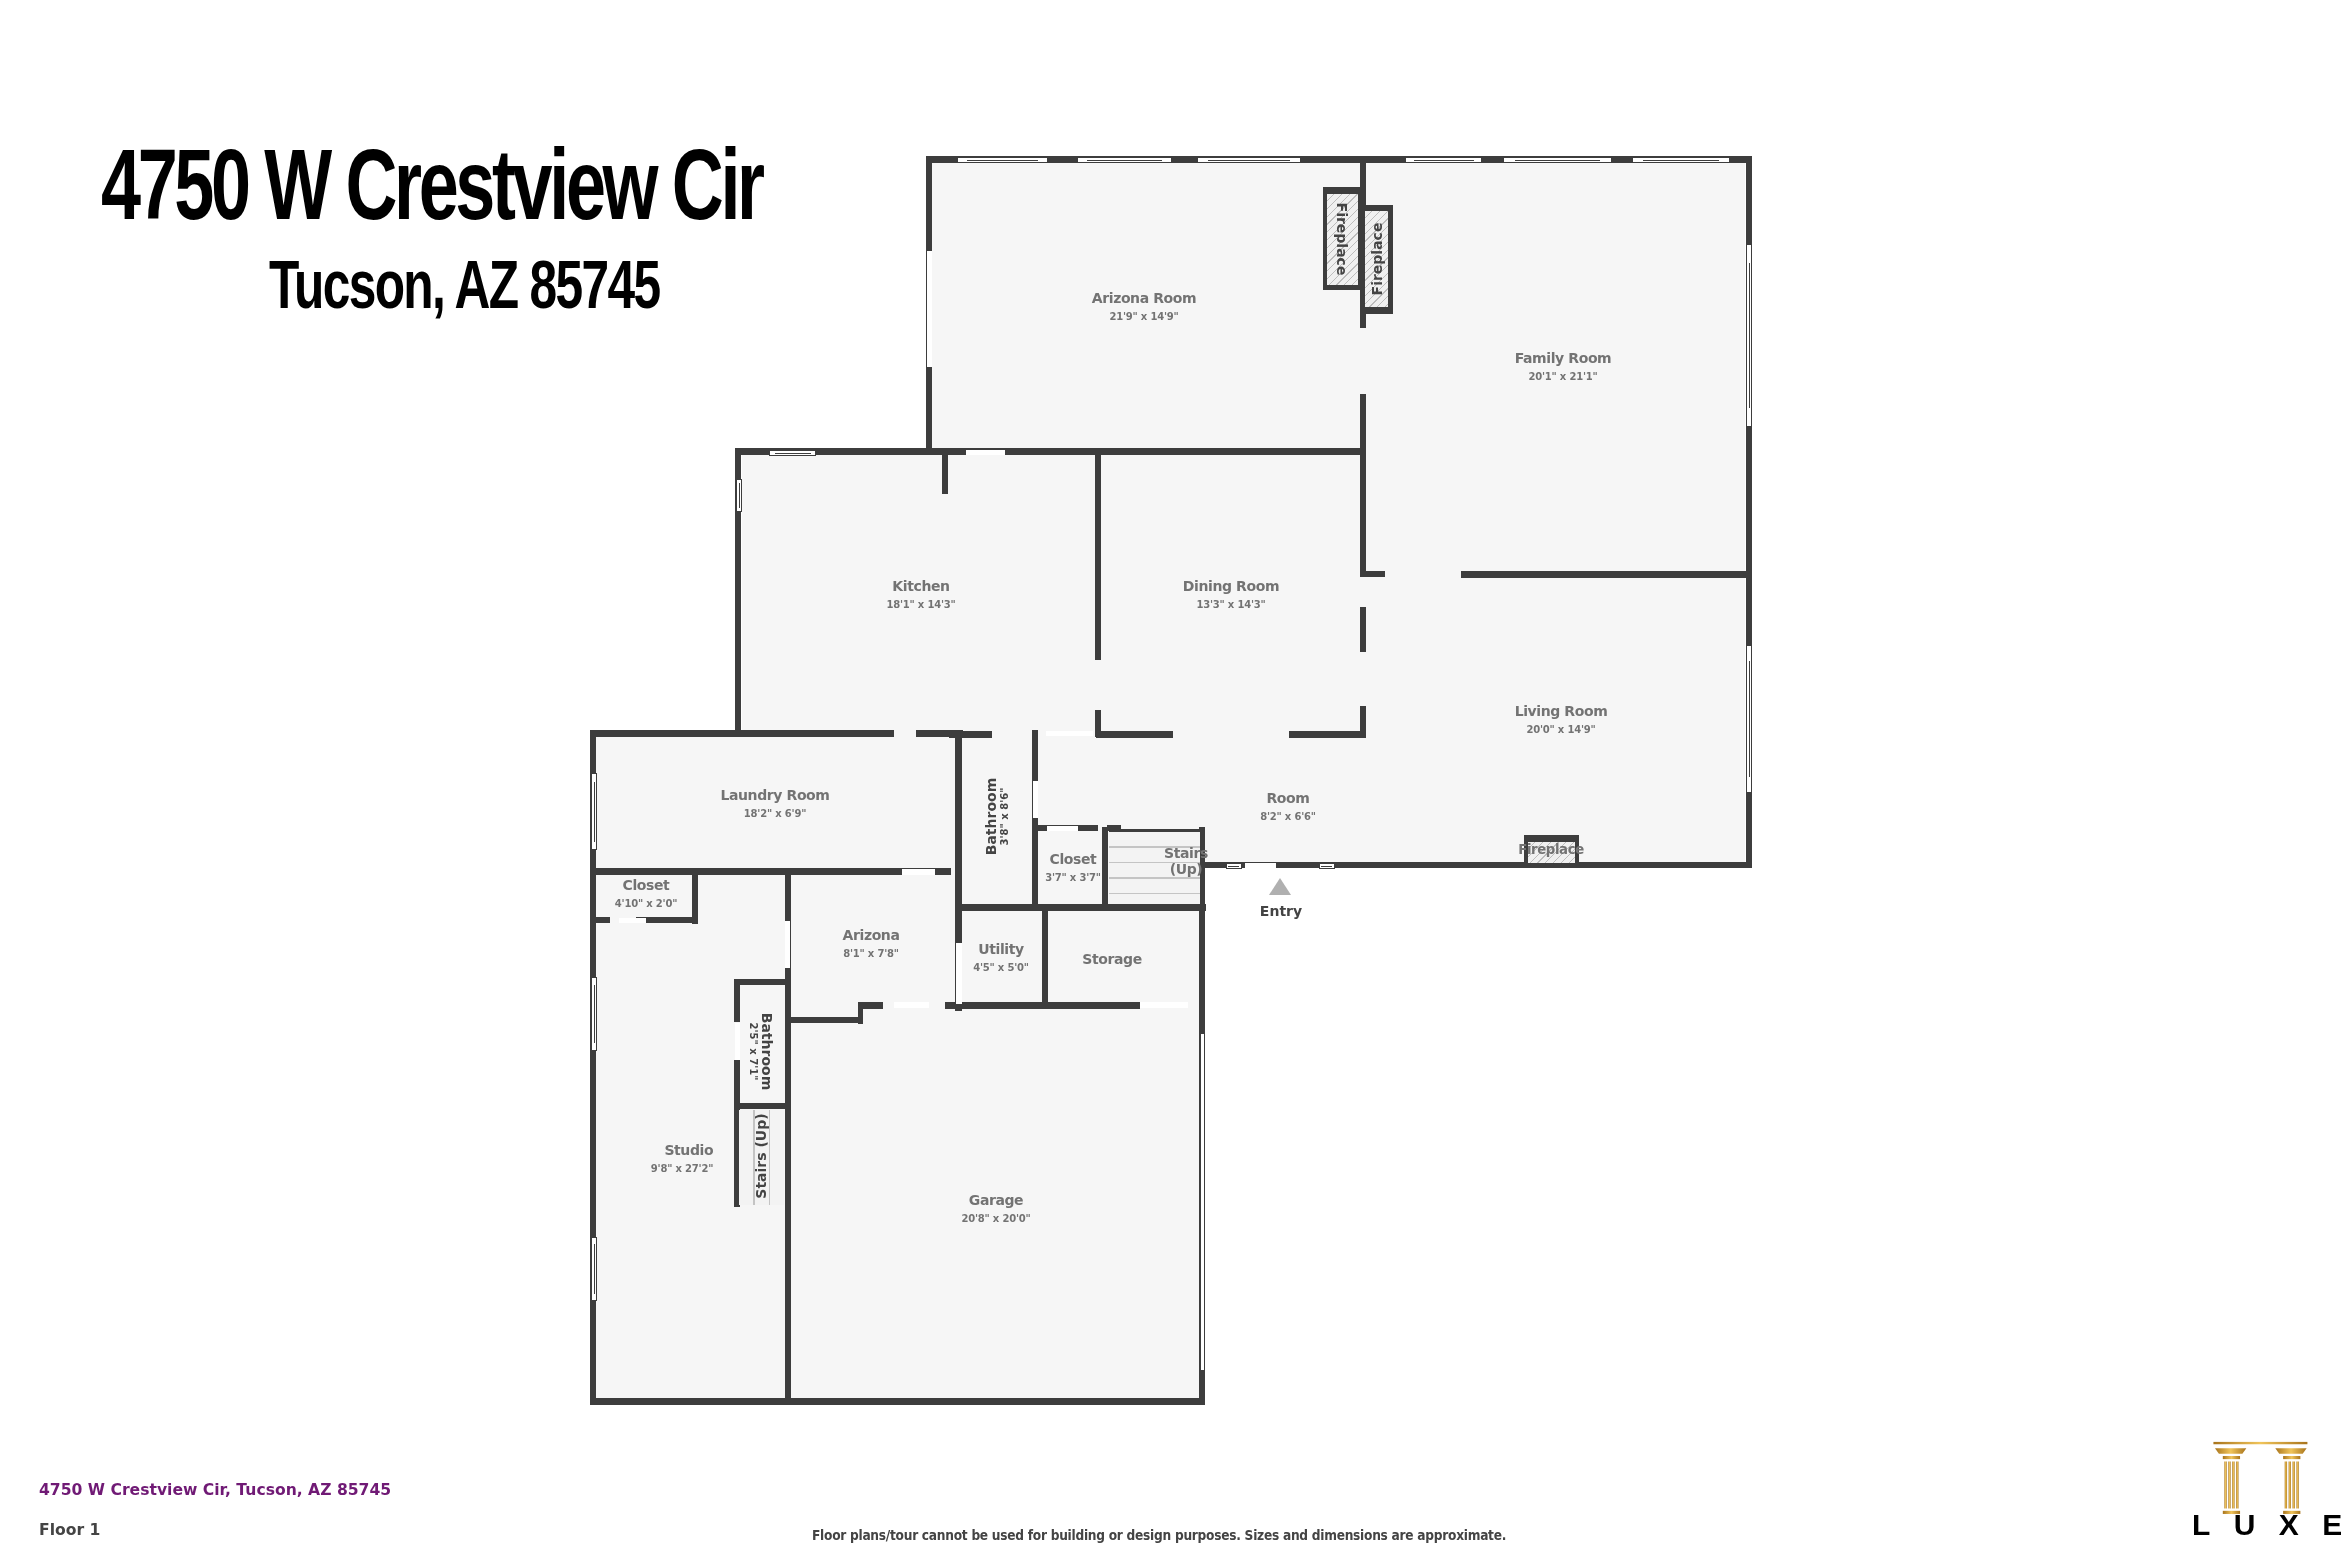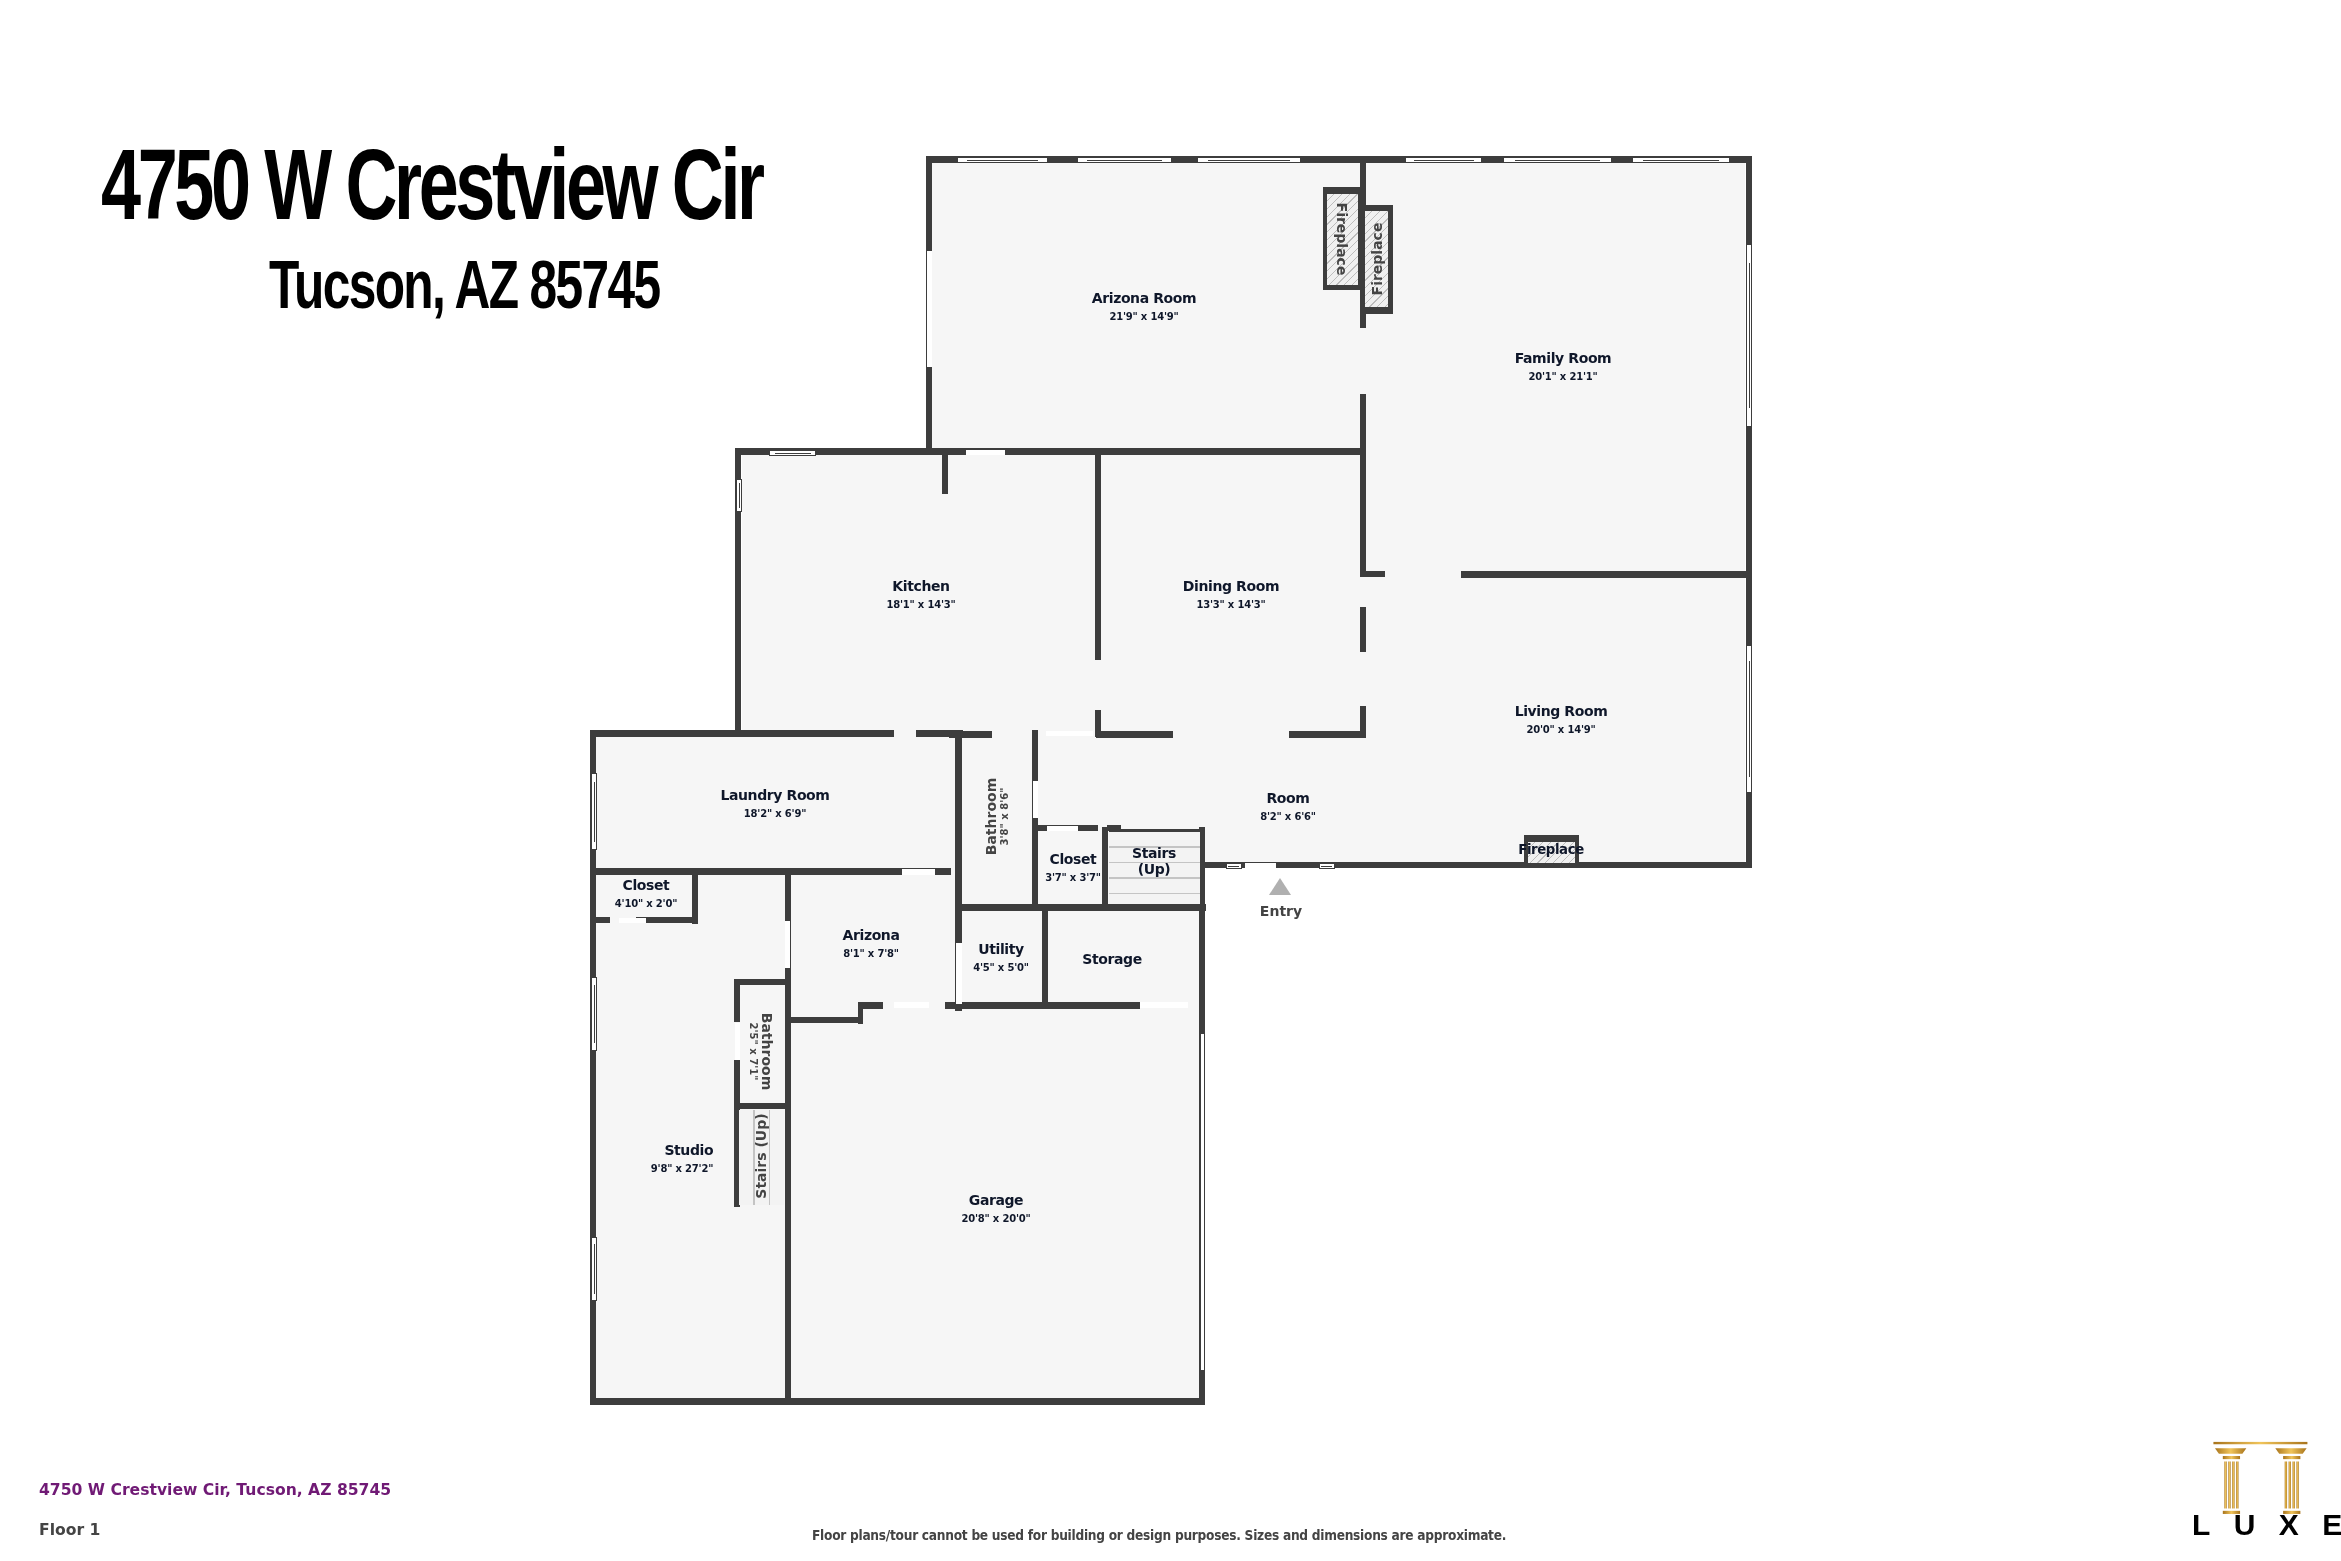--- a/index.html
+++ b/index.html
@@ -5,21 +5,21 @@
   html,body{margin:0;padding:0;background:#ffffff;}
   #canvas{position:relative;width:2342px;height:1561px;background:#ffffff;overflow:hidden;font-family:"Liberation Sans","DejaVu Sans",sans-serif;}
   .title{position:absolute;left:101px;top:134px;font-family:"Liberation Sans",sans-serif;font-weight:700;font-size:100px;letter-spacing:-4.7px;color:#000;transform:scaleX(0.72);transform-origin:left top;white-space:nowrap;line-height:1;}
   .subtitle{position:absolute;left:269px;top:250px;font-family:"Liberation Sans",sans-serif;font-weight:700;font-size:69px;letter-spacing:-2.3px;color:#000;transform:scaleX(0.72);transform-origin:left top;white-space:nowrap;line-height:1;}
   .floor{position:absolute;background:#f6f6f6;}
   .wall{position:absolute;background:#3d3d3d;}
   .win{position:absolute;background:#ffffff;border:0.8px solid #3d3d3d;box-sizing:border-box;}
   .win.h::after{content:"";position:absolute;left:10%;right:10%;top:45%;height:0.8px;background:#3d3d3d;}
   .win.v::after{content:"";position:absolute;top:10%;bottom:10%;left:45%;width:0.8px;background:#3d3d3d;}
   .door{position:absolute;background:#ffffff;}
-  .lbl{position:absolute;text-align:center;color:#0f172a;transform:translateX(-50%);white-space:nowrap;font-family:"DejaVu Sans",sans-serif;}
+  .lbl{position:absolute;text-align:center;color:#737373;transform:translateX(-50%);white-space:nowrap;font-family:"DejaVu Sans",sans-serif;}
   .lbl .n{display:block;font-size:14px;font-weight:700;letter-spacing:-0.4px;}
   .lbl .d{display:block;font-size:10px;font-weight:700;margin-top:4.7px;letter-spacing:-0.2px;}
   .rot{position:absolute;color:#444;font-family:"DejaVu Sans",sans-serif;white-space:nowrap;text-align:center;}
   .rot .n{display:block;font-size:14px;font-weight:700;}
   .rot .d{display:block;font-size:10px;font-weight:700;}
   .hatch{position:absolute;background:repeating-linear-gradient(135deg,#f0f0f0 0 4.7px,#bdbdbd 4.7px 5.5px);}
   .stairs{position:absolute;background:repeating-linear-gradient(180deg,#f3f3f3 0 14px,#c4c4c4 14px 15.6px);}
   .stairs.v{background:repeating-linear-gradient(90deg,#f3f3f3 0 14px,#c4c4c4 14px 15.6px);}
   .entry-arrow{position:absolute;width:0;height:0;border-left:11.7px solid transparent;border-right:11.7px solid transparent;border-bottom:17px solid #b0b0b0;}
   .entry-lbl{position:absolute;font-family:"DejaVu Sans",sans-serif;font-weight:700;font-size:14px;color:#444;transform:translateX(-50%);}
@@ -176,21 +176,21 @@
       <span class="d">3'8" x 8'6"</span>
     </div>
   <div class="lbl" style="left:1288px;top:790px;">
       <span class="n">Room</span>
       <span class="d">8'2" x 6'6"</span>
     </div>
   <div class="lbl" style="left:1073px;top:851px;">
       <span class="n">Closet</span>
       <span class="d">3'7" x 3'7"</span>
     </div>
-  <div class="lbl" style="left:1154px;top:845px;">
+  <div class="lbl" style="left:1186px;top:845px;">
       <span class="n">Stairs</span>
       <span class="n">(Up)</span>
     </div>
   <div class="lbl" style="left:646px;top:877px;">
       <span class="n">Closet</span>
       <span class="d">4'10" x 2'0"</span>
     </div>
   <div class="lbl" style="left:871px;top:927px;">
       <span class="n">Arizona</span>
       <span class="d">8'1" x 7'8"</span>

